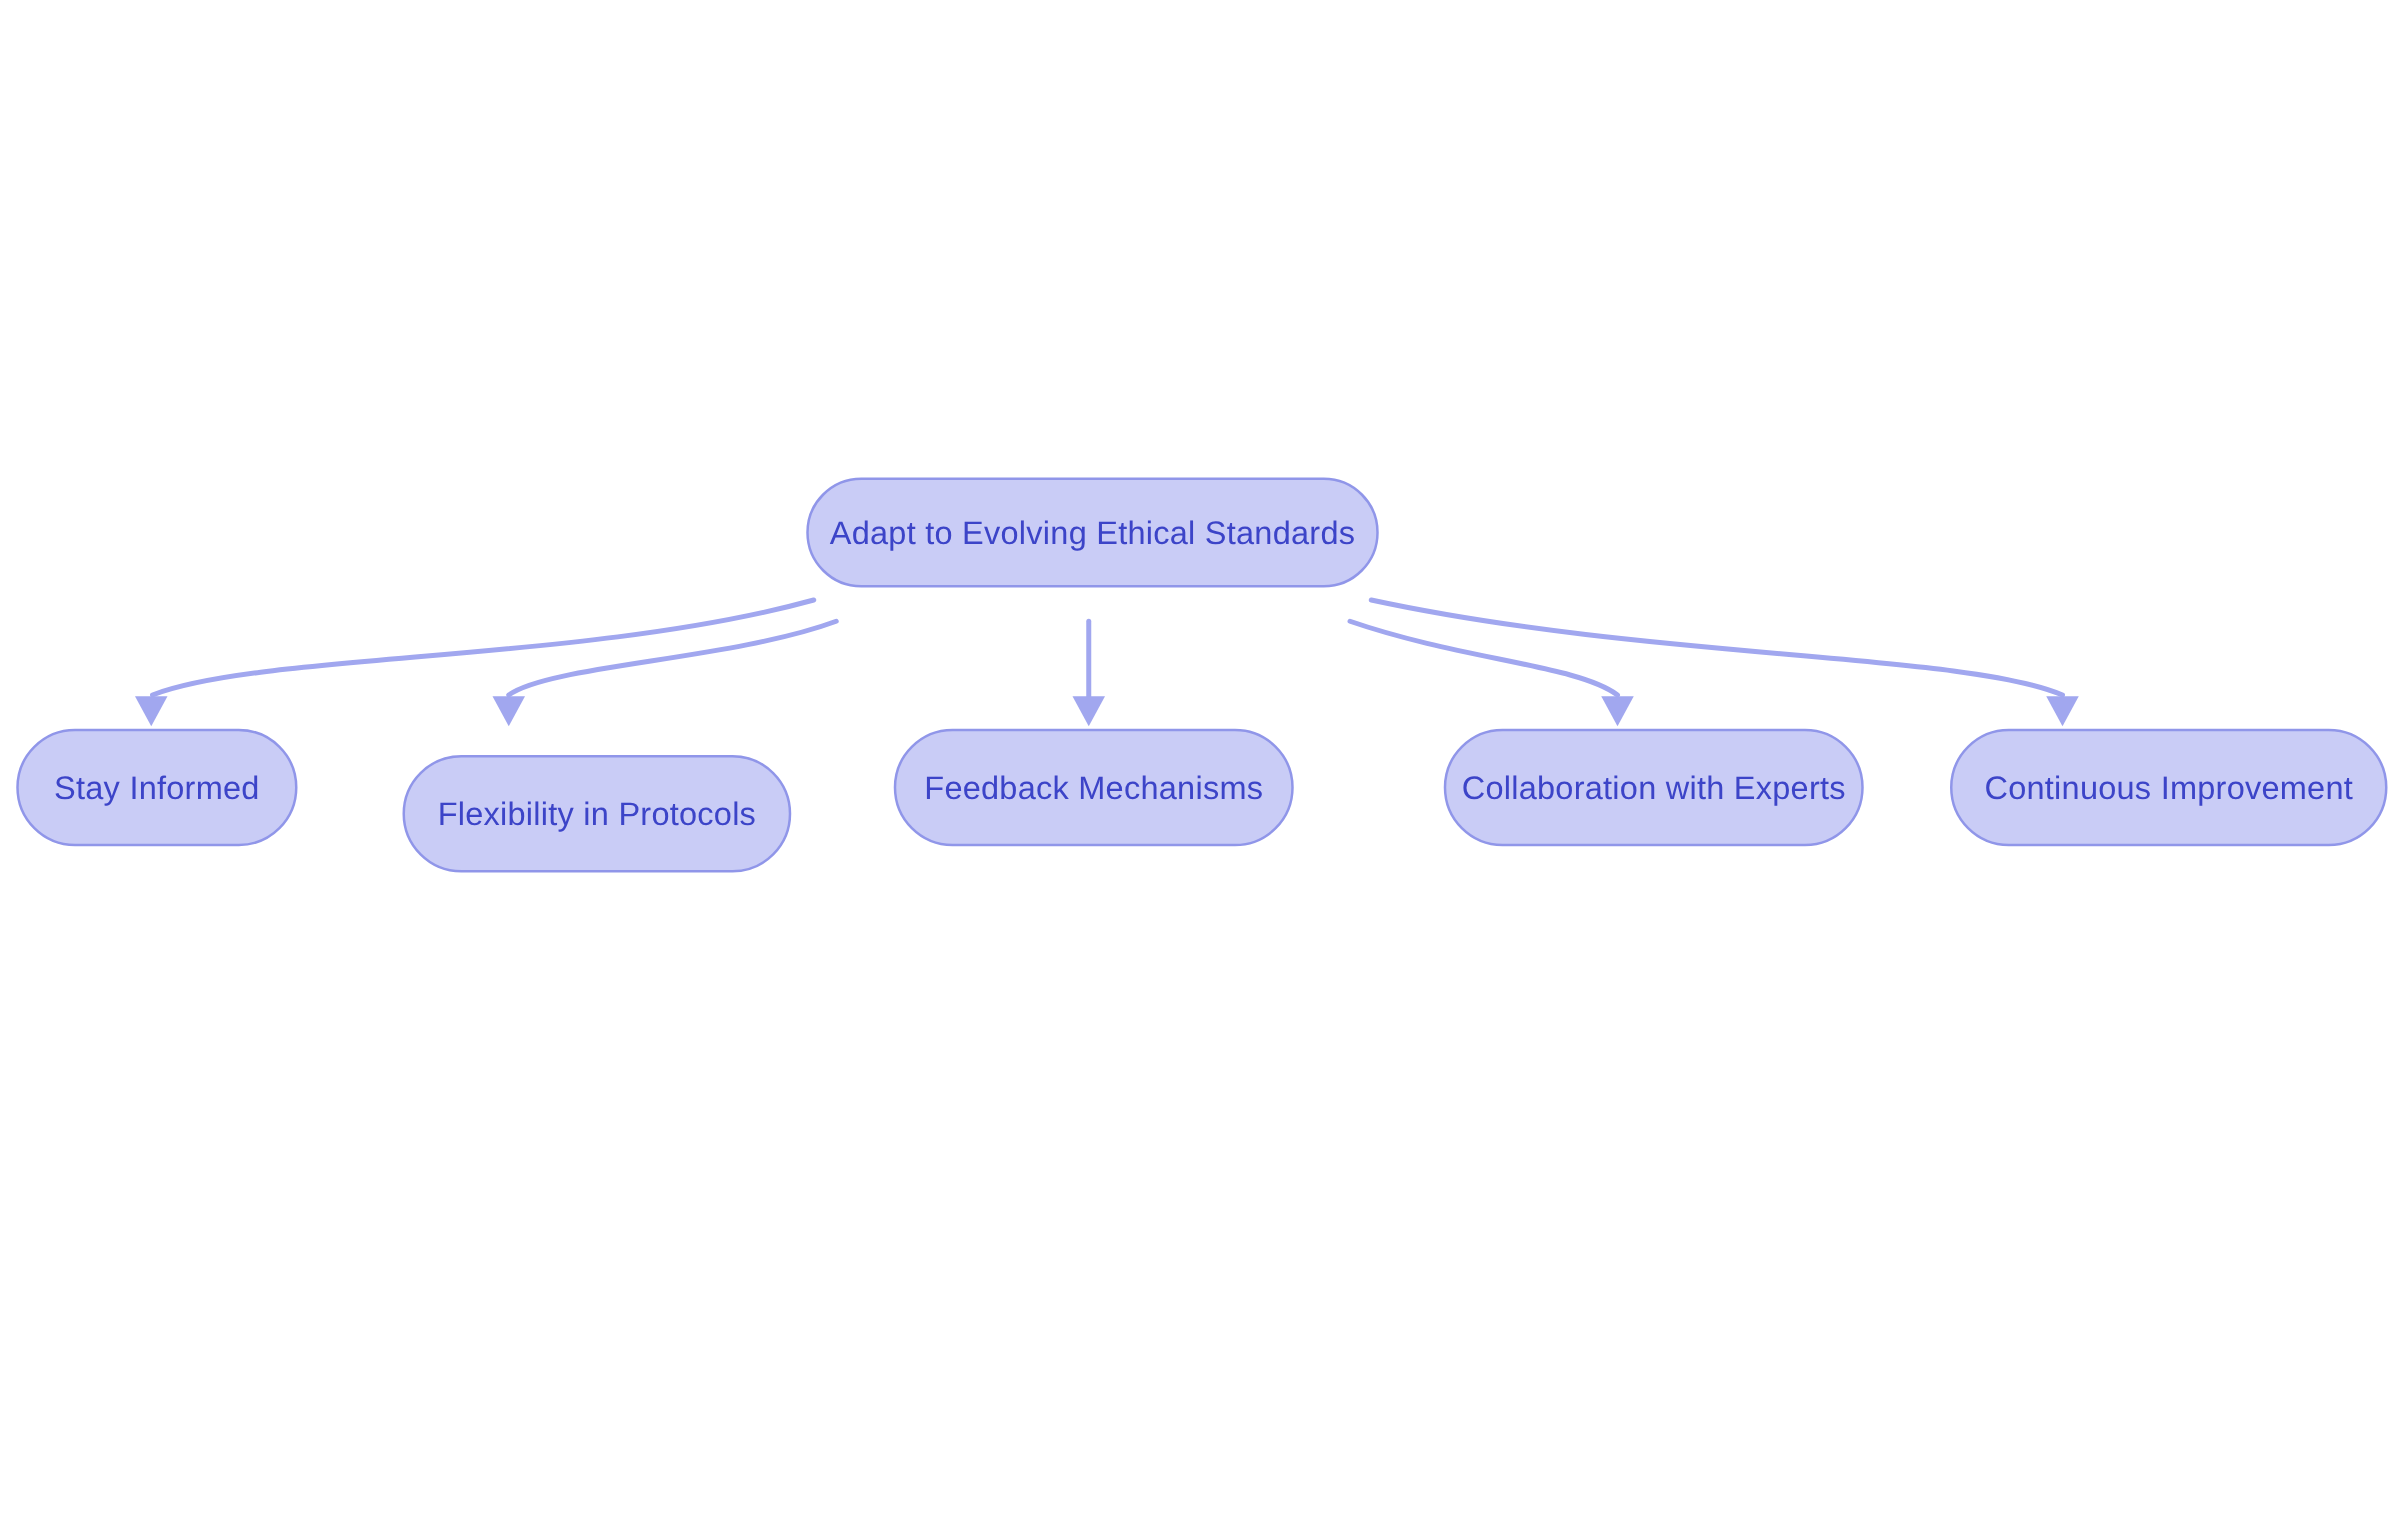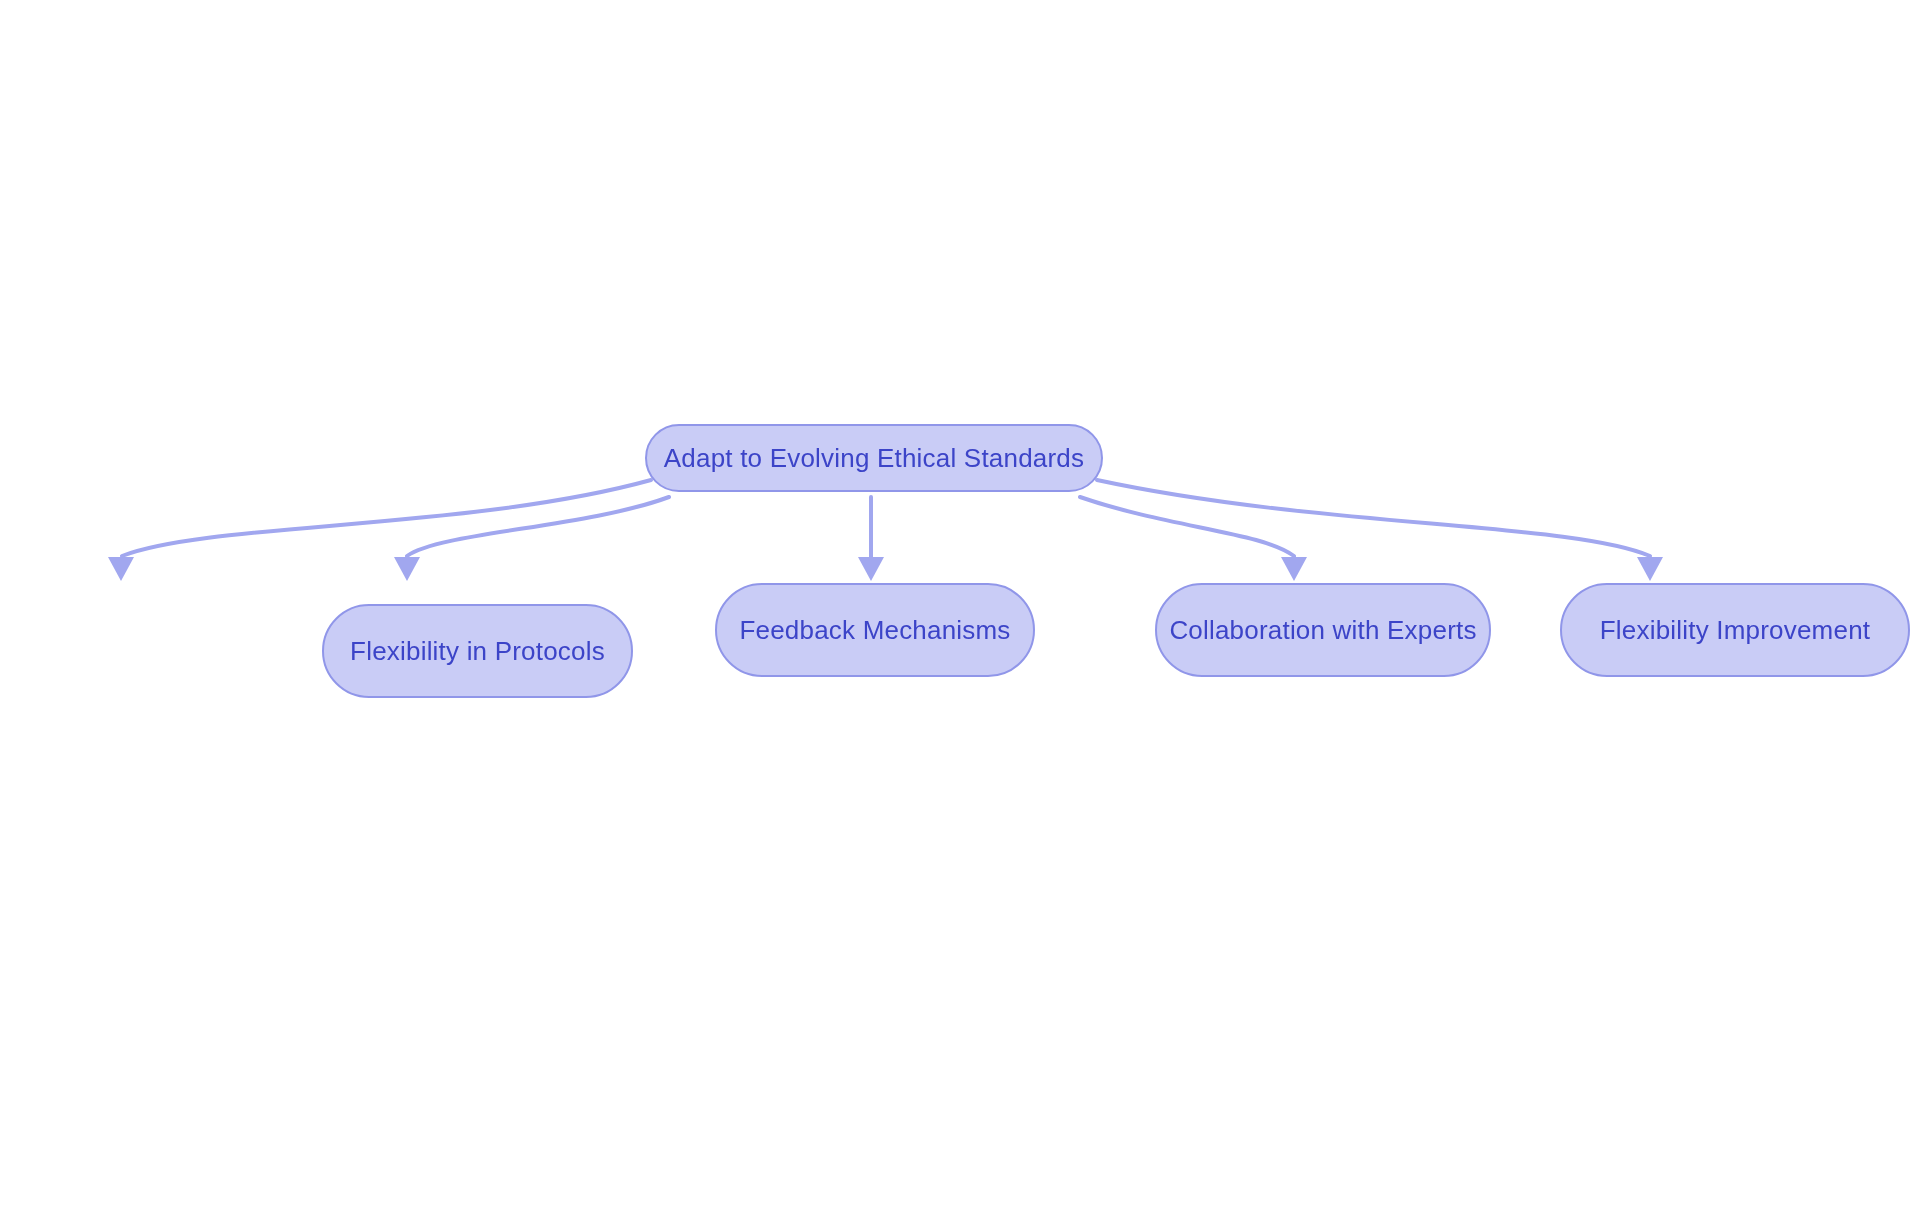--- a/index.html
+++ b/index.html
@@ -43,21 +43,21 @@
     justify-content: center;
     background: var(--node-fill, #c9ccf6);
     border: 2px solid var(--node-border, #9096e9);
     border-radius: 48px;
     color: var(--node-text, #3c44c8);
     font-size: 26px;
     letter-spacing: 0.2px;
     text-align: center;
     white-space: nowrap;
   }
-  .node.root { left: 645px;  top: 424px; width: 458px; height: 68px; align-items: center; }
+  .node.root { left: 645px;  top: 382px; width: 458px; height: 88px; align-items: center; }
   .node.c1   { left: 13px;   top: 583px; width: 225px; height: 94px; }
   .node.c2   { left: 322px;  top: 583px; width: 311px; height: 94px; margin-top: 21px; }
   .node.c3   { left: 715px;  top: 583px; width: 320px; height: 94px; }
   .node.c4   { left: 1155px; top: 583px; width: 336px; height: 94px; }
   .node.c5   { left: 1560px; top: 583px; width: 350px; height: 94px; }
 
   .logo {
     position: absolute;
     left: 1653px;
     top: 1126px;
@@ -104,31 +104,34 @@
     <path class="arrowhead" d="M 394 557 L 420 557 L 407 581 Z"></path>
     <path class="arrowhead" d="M 858 557 L 884 557 L 871 581 Z"></path>
     <path class="arrowhead" d="M 1281 557 L 1307 557 L 1294 581 Z"></path>
     <path class="arrowhead" d="M 1637 557 L 1663 557 L 1650 581 Z"></path>
   </svg>
 
   <div class="node root">
     <span>Adapt to Evolving Ethical Standards</span>
   </div>
 
+  <div class="node c1">
+    <span>Stay Informed</span>
+  </div>
 
   <div class="node c2">
     <span>Flexibility in Protocols</span>
   </div>
 
   <div class="node c3">
     <span>Feedback Mechanisms</span>
   </div>
 
   <div class="node c4">
     <span>Collaboration with Experts</span>
   </div>
 
   <div class="node c5">
-    <span>Flexibility Improvement</span>
+    <span>Continuous Improvement</span>
   </div>
 
 
 </div>
 
 </body></html>

